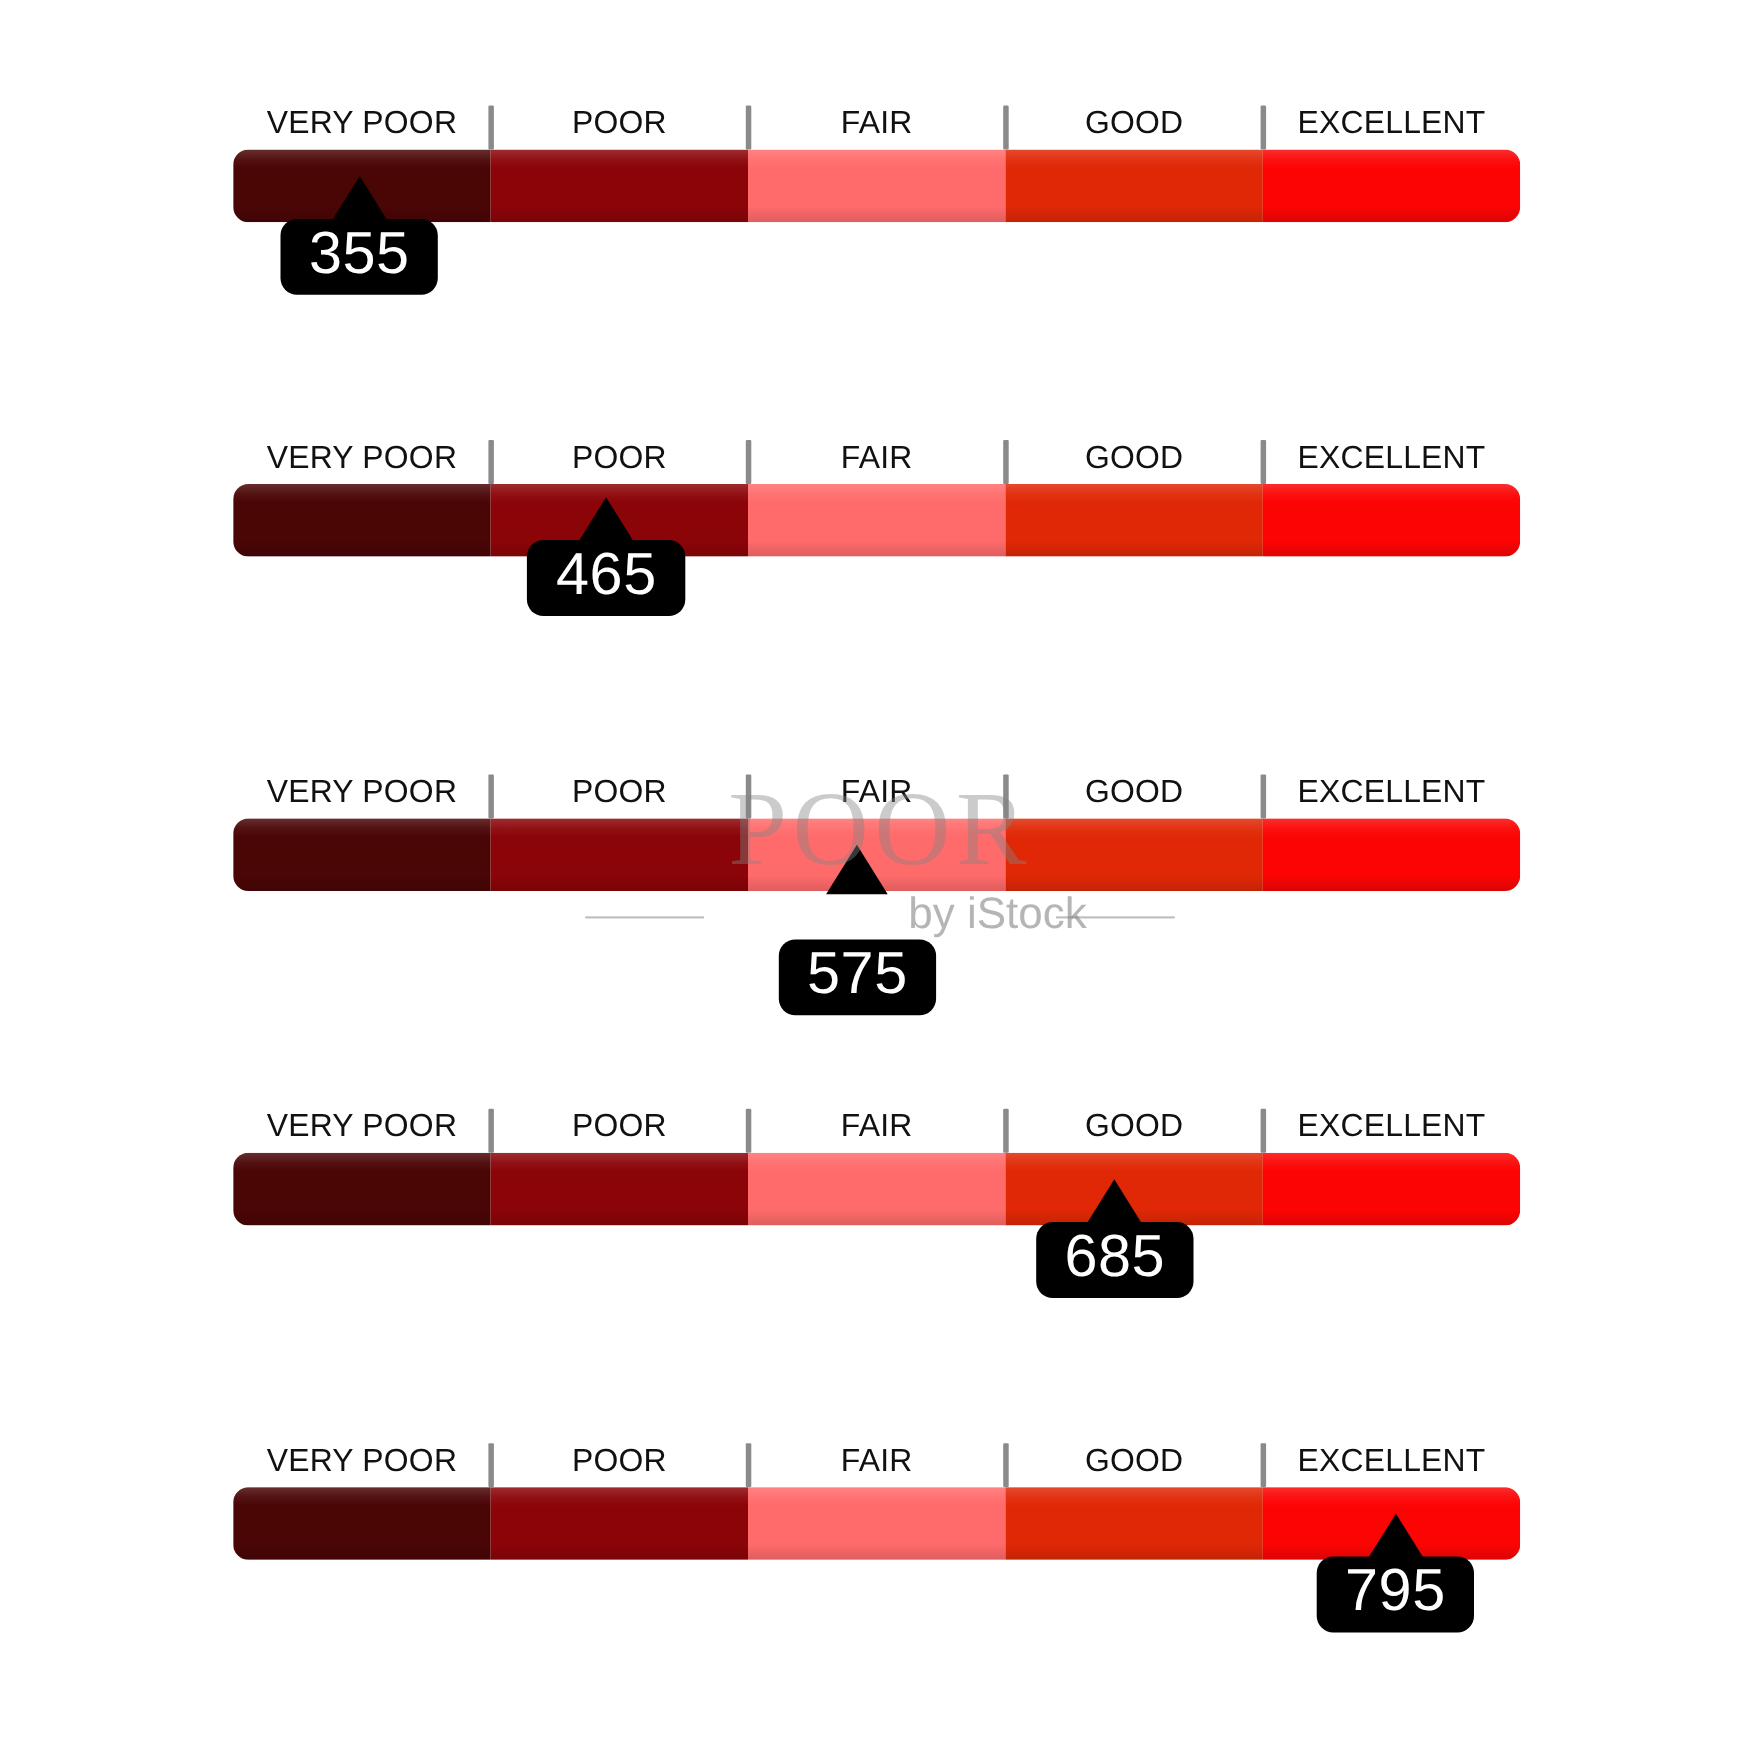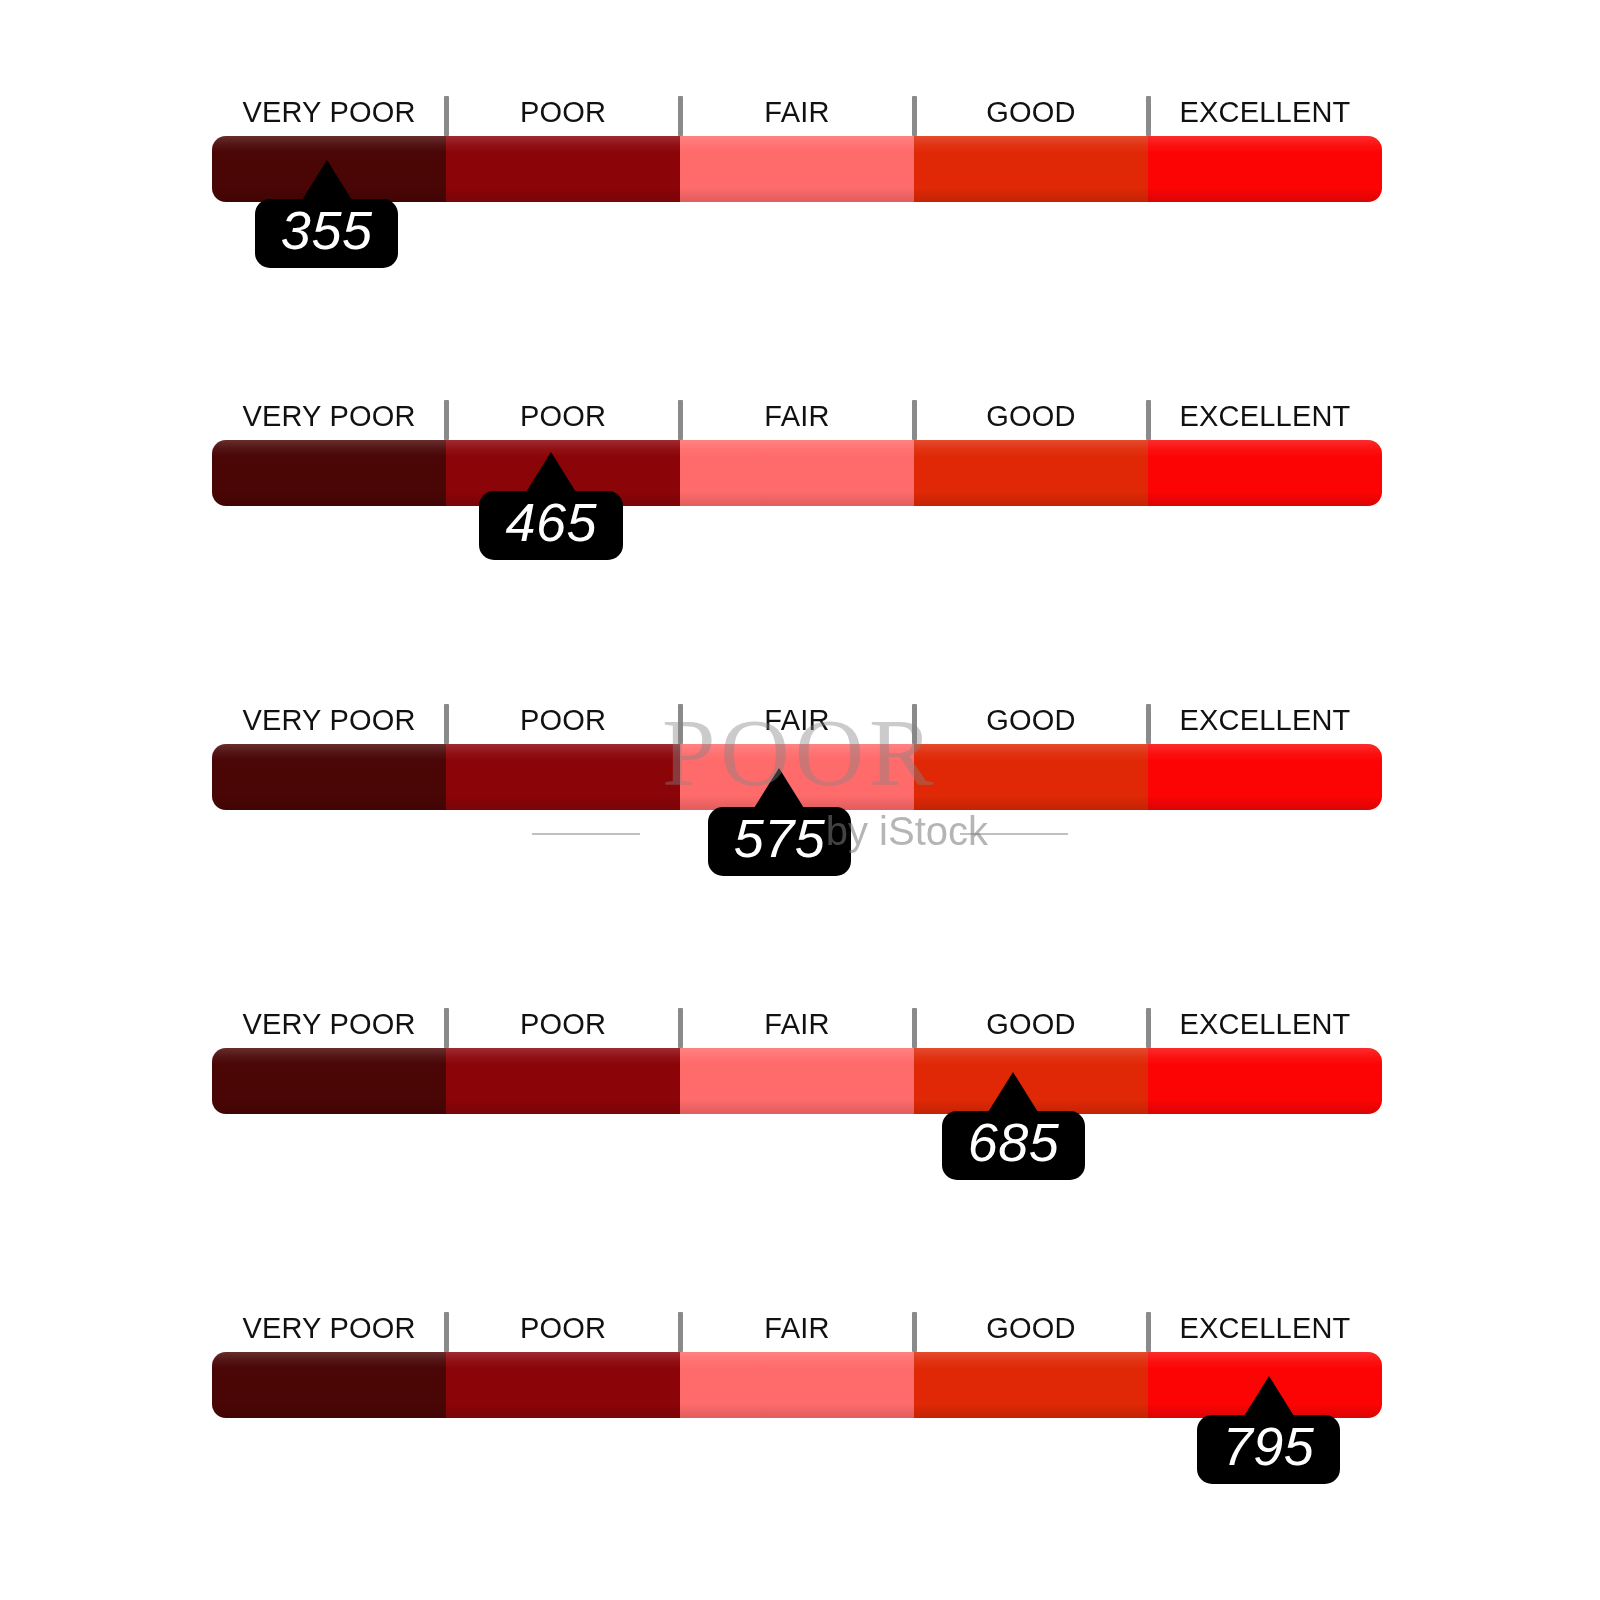--- a/index.html
+++ b/index.html
@@ -86,21 +86,20 @@
 
   
   .marker{
     position:absolute;
     top:0;
     transform:translateX(-50%);
     width:170px;
     display:flex;
     flex-direction:column;
     align-items:center;
-    font-style:italic;
   }
   .pointer{
     width:0;height:0;
     border-left:28px solid transparent;
     border-right:28px solid transparent;
     border-bottom:45px solid #000000;
     margin-bottom:-6px;
   }
   .badge{
     background:#000000;
@@ -244,21 +243,21 @@
           <span class="lbltext">EXCELLENT</span>
         </div>
       </div>
       <div class="bar">
         <div class="seg" style="background: rgb(74, 5, 5);"></div>
         <div class="seg" style="background: rgb(139, 4, 8);"></div>
         <div class="seg" style="background: rgb(255, 107, 107);"></div>
         <div class="seg" style="background: rgb(224, 40, 6);"></div>
         <div class="seg" style="background: rgb(252, 4, 4);"></div>
       </div>
-      <div class="marker" style="left: 48.5%; top: 72px;">
+      <div class="marker" style="left: 48.5%; top: 72px; gap: 47px;">
         <div class="pointer"></div>
         <div class="badge">575</div>
       </div>
     </div>
     <div class="row" style="top: 1000px;">
       <div class="labels">
         <div class="lblcell">
           <span class="lbltext">VERY POOR</span>
         </div>
         <div class="lblcell">

